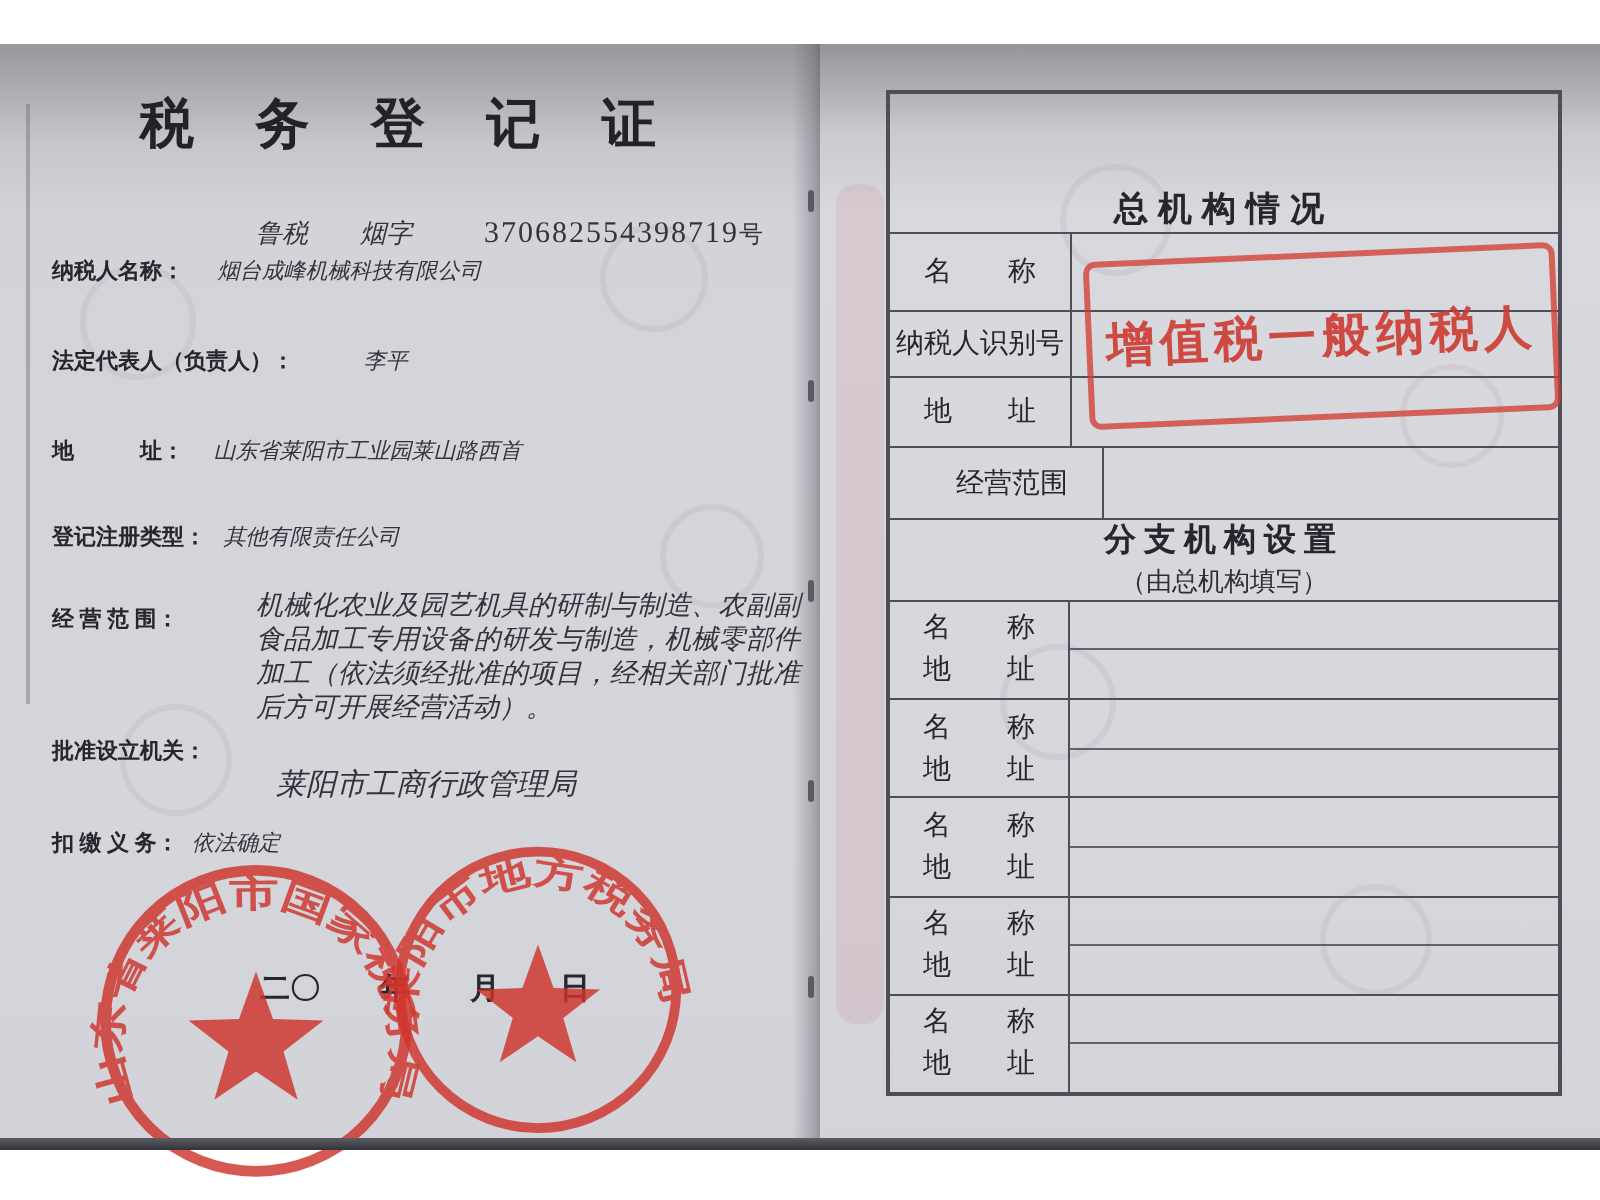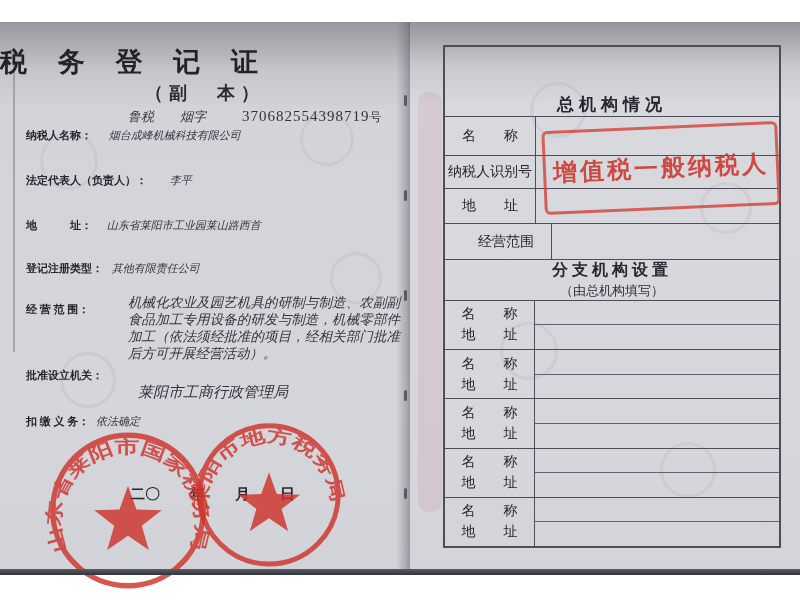--- a/index.html
+++ b/index.html
@@ -12,21 +12,21 @@
   .spine{position:absolute;left:396px;top:22px;width:30px;height:553px;
          background:linear-gradient(90deg,rgba(90,90,100,0) 0%,rgba(90,90,100,.35) 35%,rgba(60,60,72,.45) 50%,rgba(90,90,100,.30) 65%,rgba(90,90,100,0) 100%);}
   .stitch{position:absolute;width:3px;height:11px;background:#5a5a62;border-radius:2px;left:404px;}
   .book-bottom-edge{position:absolute;left:0;top:569px;width:800px;height:6px;background:linear-gradient(180deg,#5c5c64,#33333b);}
   .left-paper-edge{position:absolute;left:13px;top:30px;width:2px;height:300px;background:rgba(110,110,120,.45);}
   .ink-transfer{position:absolute;left:418px;top:90px;width:24px;height:420px;background:rgba(205,120,135,.16);border-radius:10px;}
   .wm{position:absolute;border:3px solid rgba(165,125,140,.13);border-radius:50%;}
   .wm.gray{border-color:rgba(140,140,160,.14);}
 
   
-  .lp-title{position:absolute;top:22px;left:0;width:100%;
+  .lp-title{position:absolute;top:22px;left:0;width:100%;text-align:center;
             font-size:27px;font-weight:bold;letter-spacing:12px;color:#222229;}
   .lp-subtitle{position:absolute;top:59px;left:0;width:100%;text-align:center;
             font-size:18px;font-weight:bold;letter-spacing:6px;color:#2a2a31;}
   .lp-serial{position:absolute;top:86px;left:128px;font-size:14px;color:#34343c;}
   .lp-serial .pfx{font-size:13px;margin-right:26px;font-style:italic;}
   .lp-serial .num{font-size:15px;letter-spacing:1px;margin-left:10px;}
   .lp-serial .sfx{font-size:12px;}
   .fld{position:absolute;left:26px;font-size:11px;white-space:nowrap;}
   .fld .lbl{font-weight:bold;color:#26262e;}
   .fld .val{font-style:italic;color:#33333d;}
@@ -76,33 +76,32 @@
 
   <div class="page page-left">
     <div class="left-paper-edge" style="left:13px;"></div>
 
     <div class="wm gray" style="left:40px;top:110px;width:52px;height:52px;"></div>
     <div class="wm" style="left:300px;top:90px;width:48px;height:48px;"></div>
     <div class="wm" style="left:330px;top:230px;width:46px;height:46px;"></div>
     <div class="wm gray" style="left:60px;top:330px;width:50px;height:50px;"></div>
 
     <div class="lp-title">税 务 登 记 证</div>
-    <div class="lp-subtitle">（副　本）</div>
 
     <div class="lp-serial">
       <span class="pfx">鲁税</span><span class="pfx">烟字</span><span class="num">370682554398719</span><span class="sfx">号</span>
     </div>
 
     <div class="fld" style="top:106px;">
       <span class="lbl">纳税人名称：</span>
       <span class="val" style="margin-left:14px;">烟台成峰机械科技有限公司</span>
     </div>
     <div class="fld" style="top:151px;">
       <span class="lbl">法定代表人（负责人）：</span>
-      <span class="val" style="margin-left:20px;">李平</span>
+      <span class="val" style="margin-left:32px;">李平</span>
     </div>
     <div class="fld" style="top:196px;">
       <span class="lbl">地　　　址：</span>
       <span class="val" style="margin-left:12px;">山东省莱阳市工业园莱山路西首</span>
     </div>
     <div class="fld" style="top:239px;">
       <span class="lbl">登记注册类型：</span>
       <span class="val" style="margin-left:6px;">其他有限责任公司</span>
     </div>
     <div class="fld" style="top:280px;">

